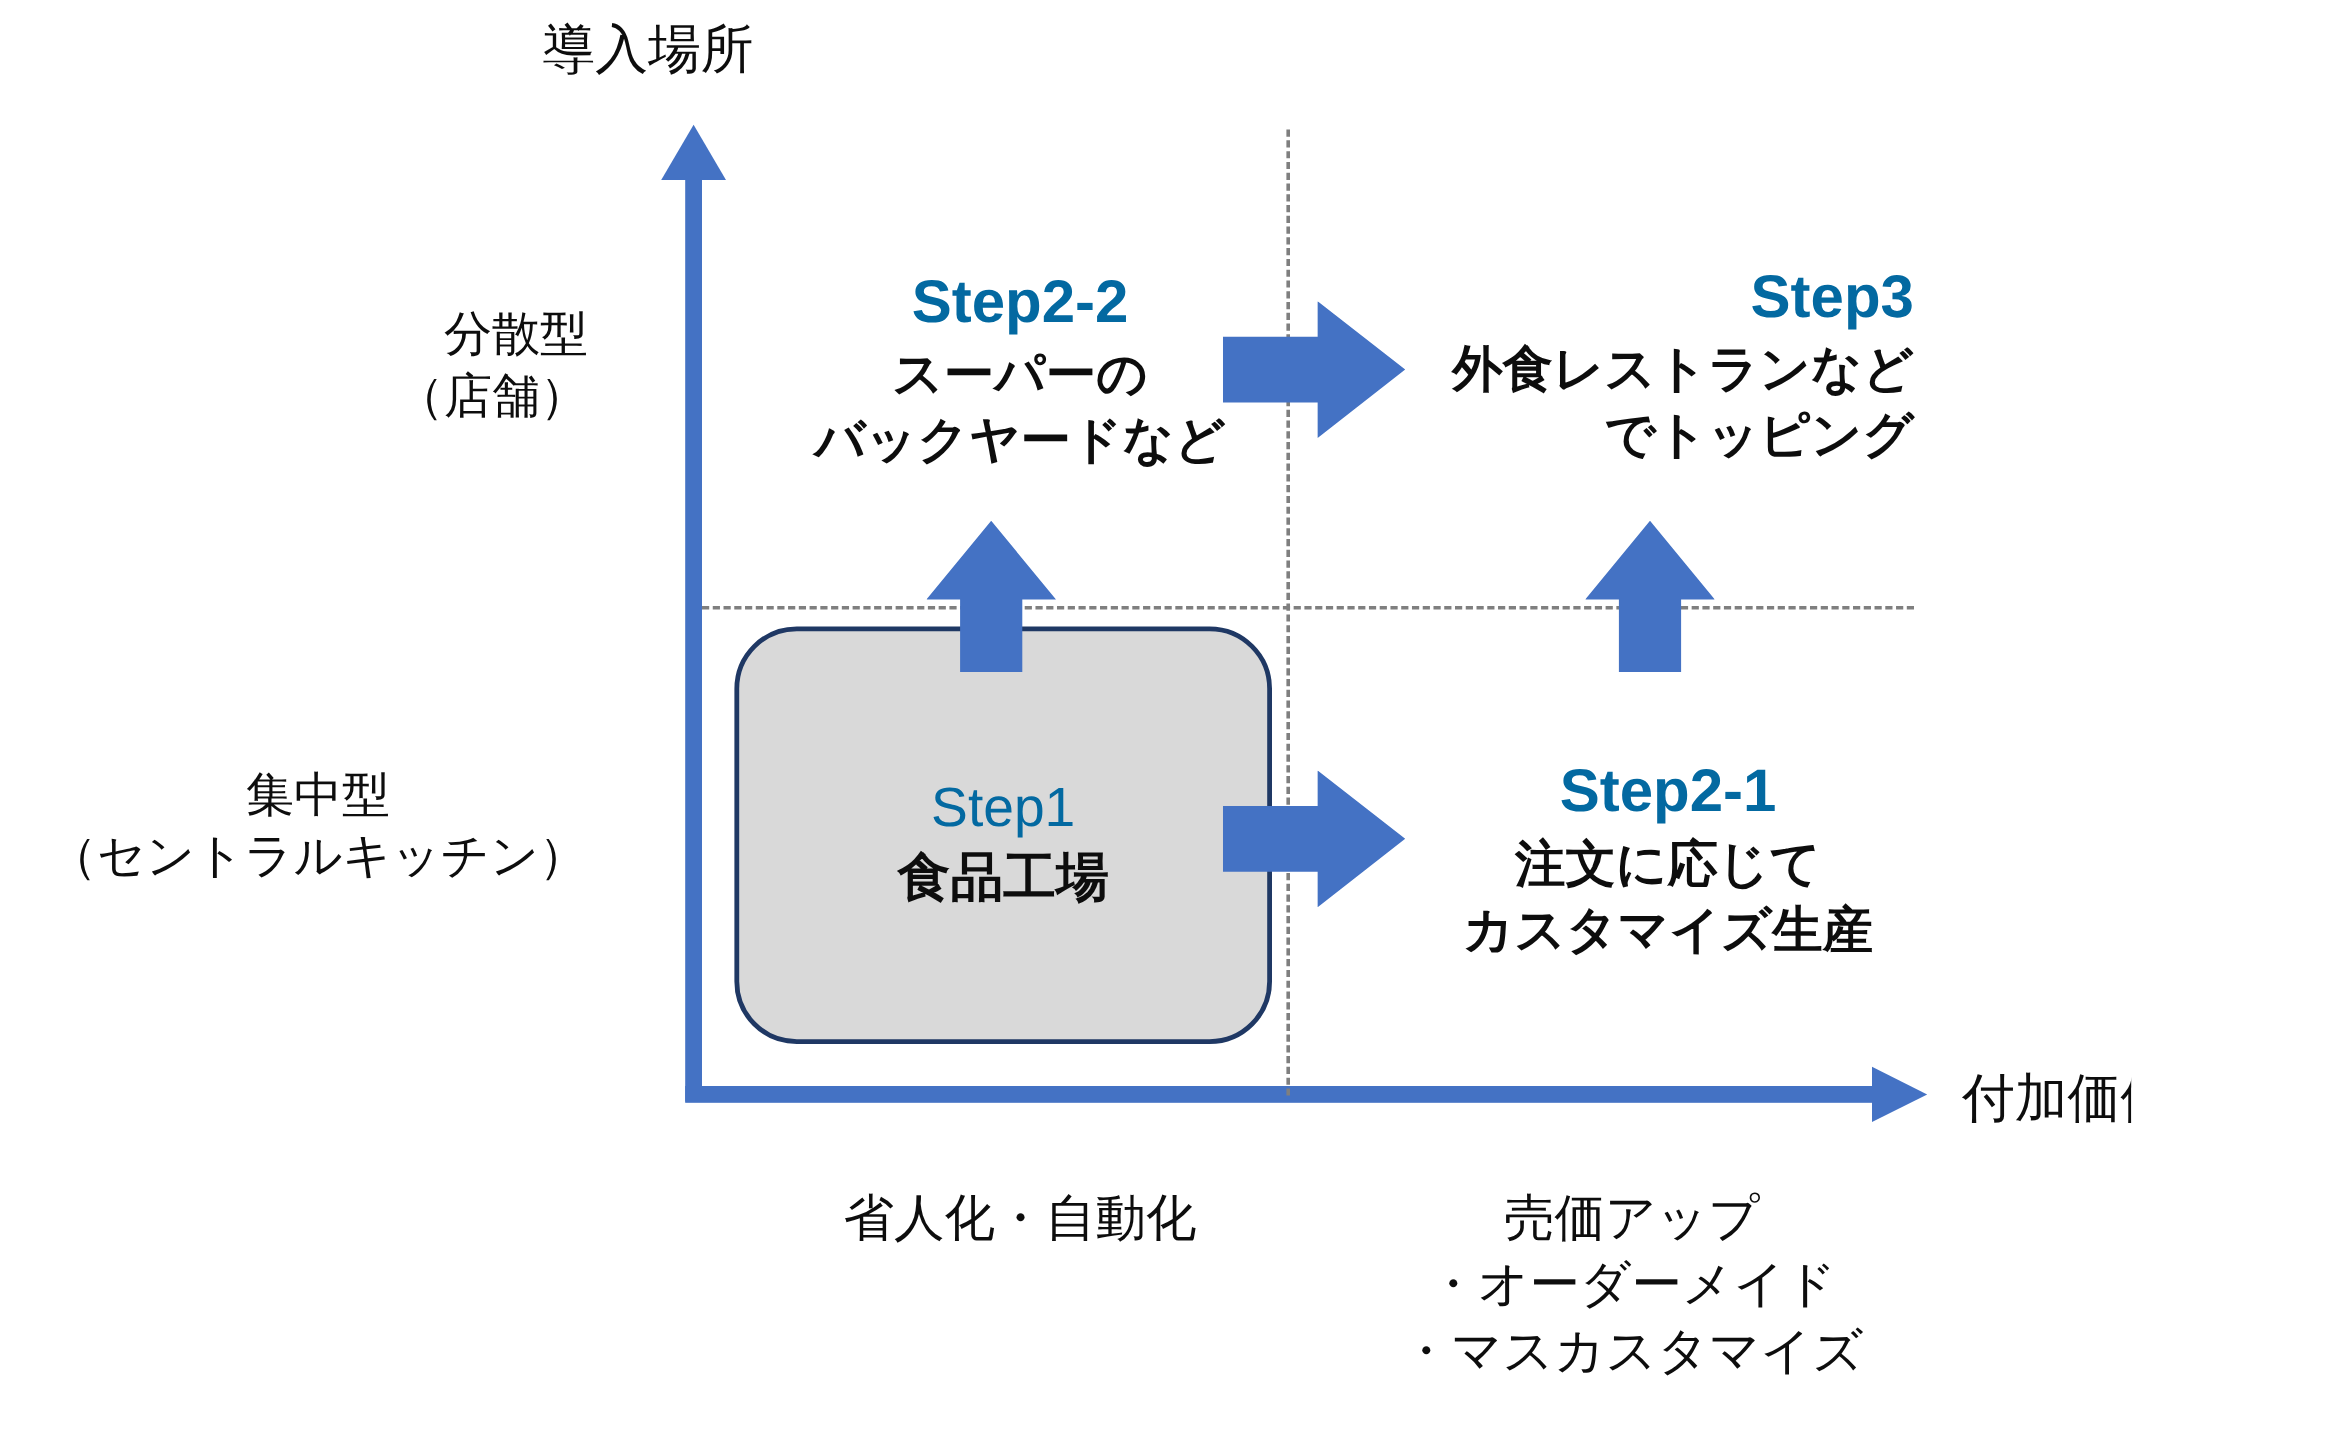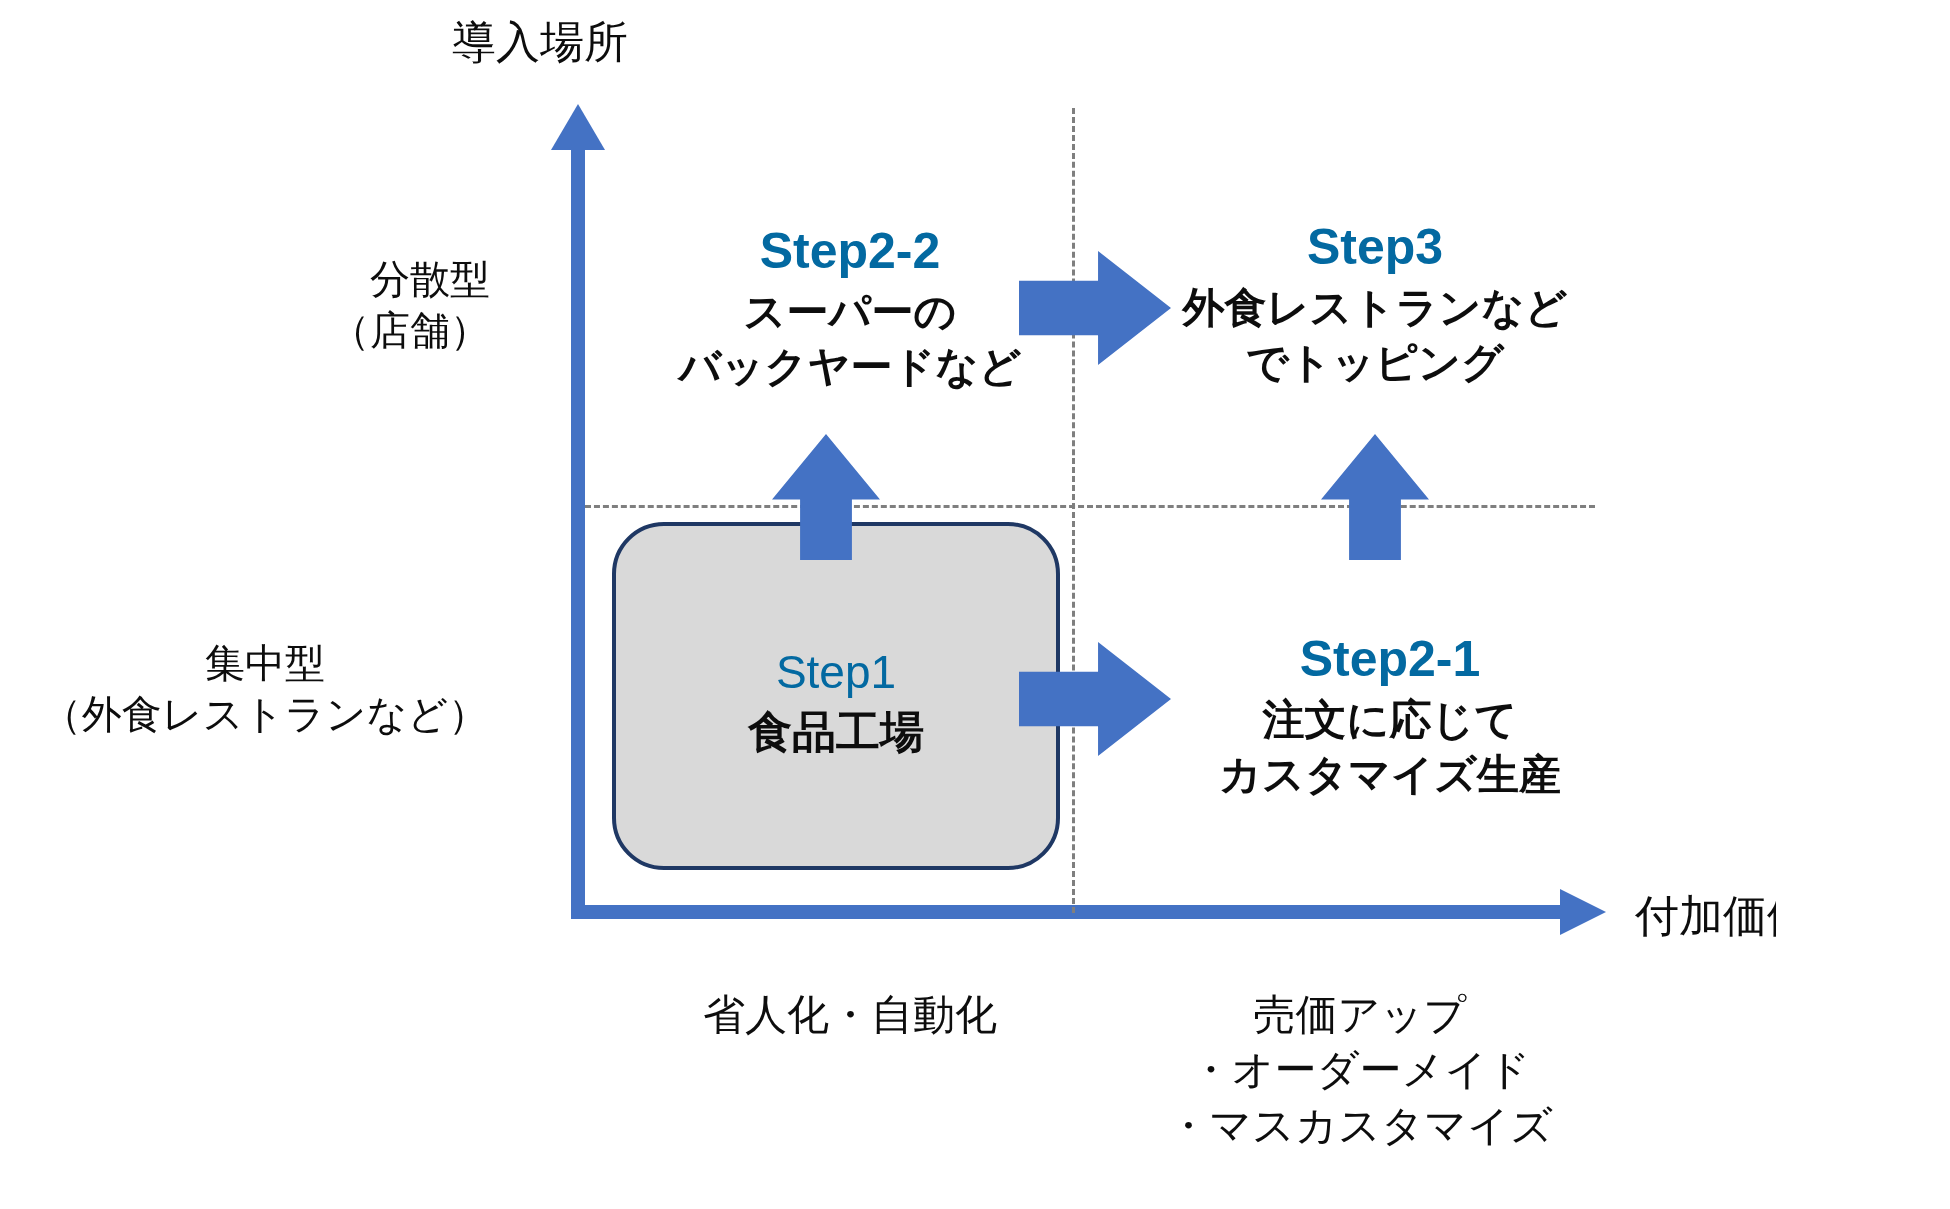--- a/index.html
+++ b/index.html
@@ -184,21 +184,21 @@
   }
   .quad-body {
     font-size: 42px;
     line-height: 1.3;
     color: #0d0d0d;
     margin-top: 4px;
     font-weight: bold;
   }
 
   #block-step22 { left: 640px; top: 222px; width: 420px; }
-  #block-step3  { left: 1155px; top: 218px; width: 440px; }
+  #block-step3  { left: 1155px; top: 218px; width: 440px; text-align: right; }
   #block-step21 { left: 1180px; top: 630px; width: 420px; }
 
   
   #annotation-left {
     left: 640px;
     top: 987px;
     width: 420px;
     font-size: 42px;
     text-align: center;
     line-height: 1.32;
@@ -218,21 +218,21 @@
 <div id="canvas">
 
   <div class="txt" id="y-axis-title">導入場所</div>
 
   <div class="txt" id="x-axis-title">付加価値</div>
 
   <div class="txt" id="tick-label-top" style="white-space: pre-line; text-align: right;">分散型
 （店舗）</div>
 
   <div class="txt" id="tick-label-bottom" style="white-space: pre-line;">集中型
-（外食レストランなど）</div>
+（セントラルキッチン）</div>
 
   <div id="y-axis-line"></div>
   <div id="y-axis-arrowhead"></div>
   <div id="x-axis-line"></div>
   <div id="x-axis-arrowhead"></div>
 
   <div id="quadrant-line-horizontal"></div>
   <div id="quadrant-line-vertical"></div>
 
   <div id="step1-box"></div>

